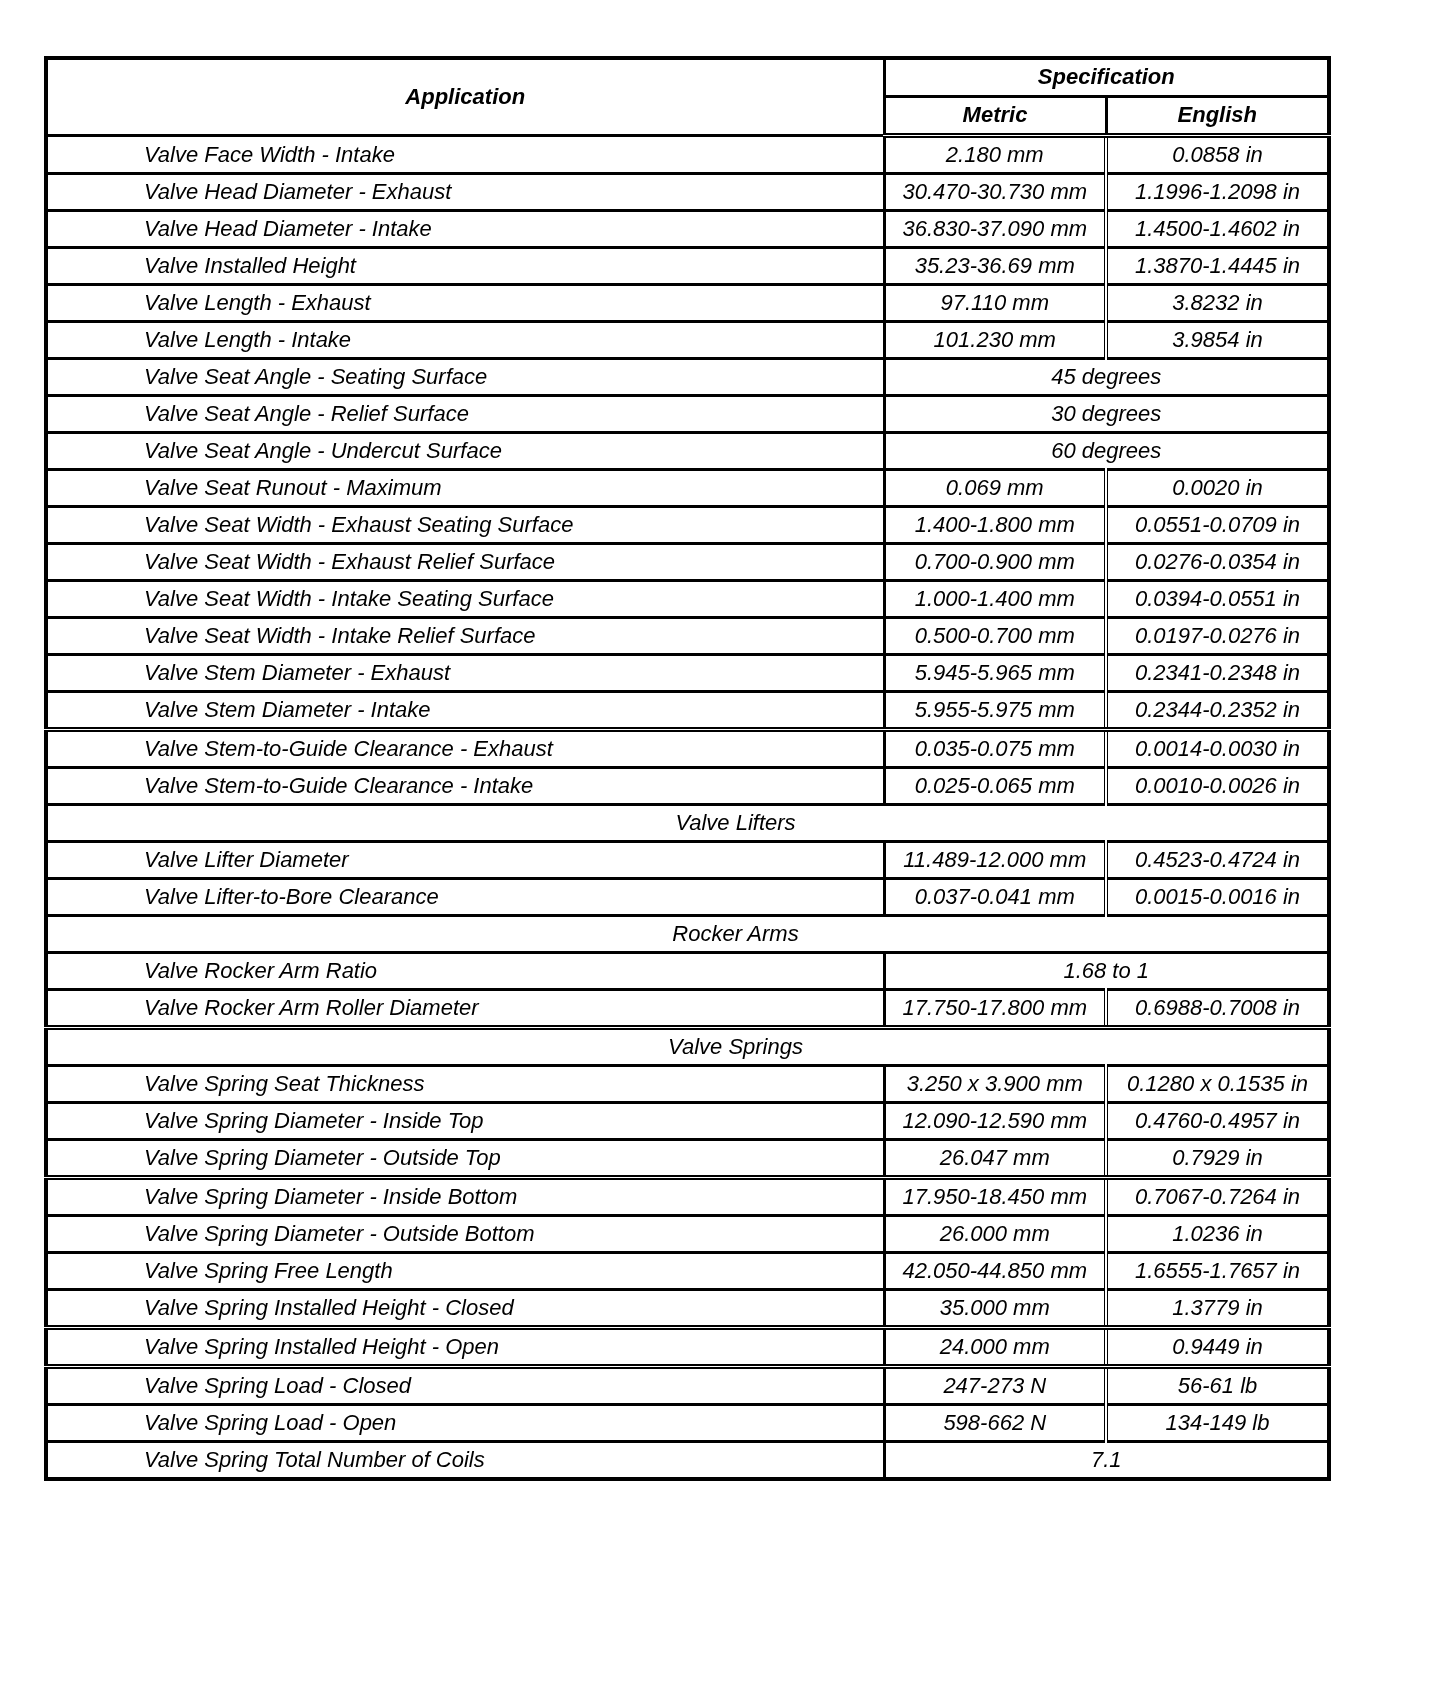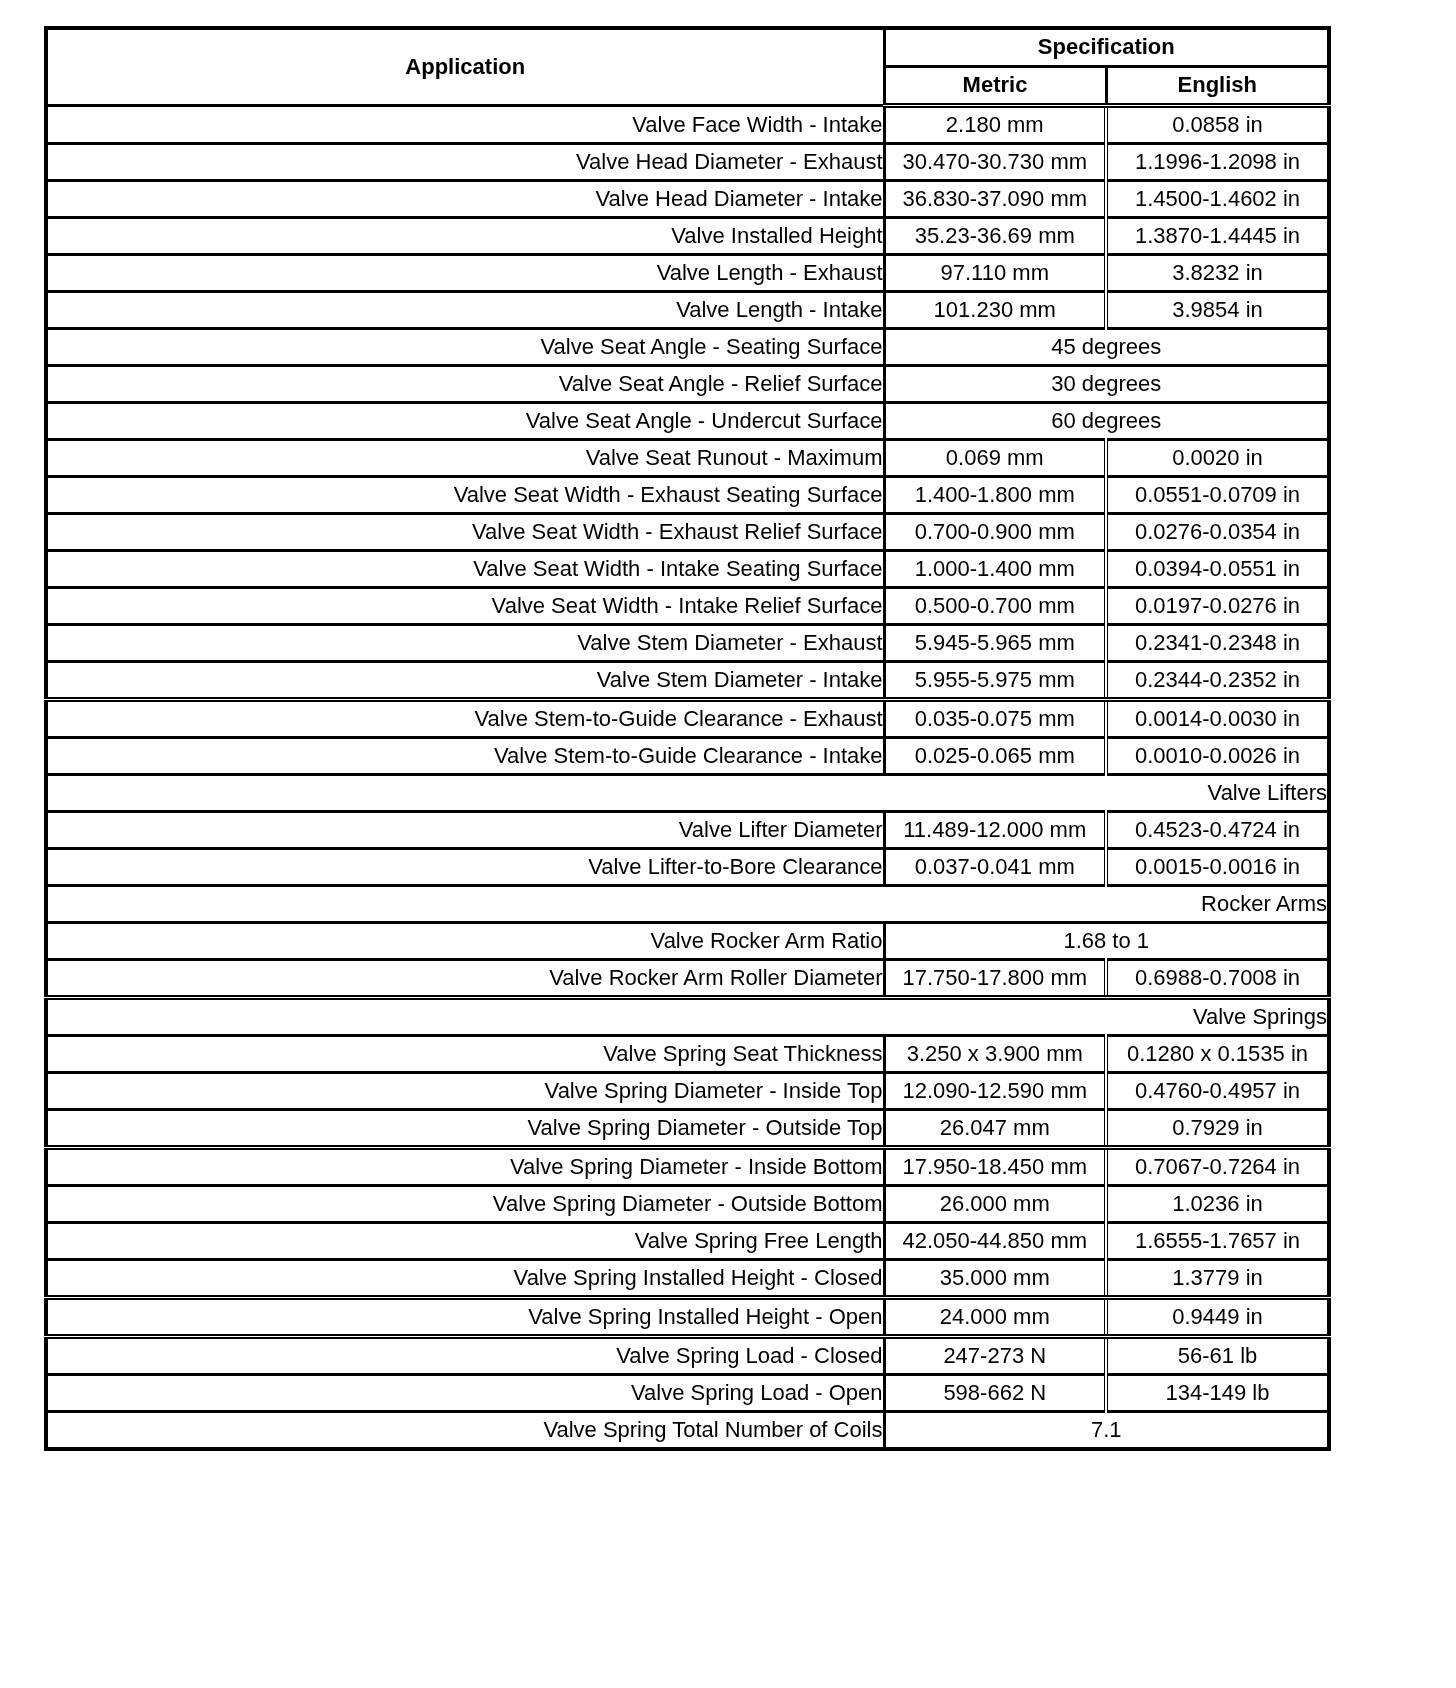--- a/index.html
+++ b/index.html
@@ -1,42 +1,43 @@
 <!DOCTYPE html>
 <html><head>
 <meta charset="utf-8">
 <style>
   html, body { margin: 0; padding: 0; background: #ffffff; }
   body { width: 1456px; height: 1688px; position: relative; font-family: "Liberation Sans", sans-serif; color: #000; }
   .spec-table {
-    position: absolute; left: 44px; top: 26px;
+    position: absolute; left: 44px; top: 56px;
     width: 1283px;
     border-collapse: collapse;
     border: 4px solid #000;
     table-layout: fixed;
+    font-style: italic;
   }
   .spec-table col.c-app { width: 838px; }
   .spec-table col.c-met { width: 222px; }
   .spec-table col.c-eng { width: 223px; }
   .spec-table th, .spec-table td {
     border: 3px solid #000;
     padding: 0;
     font-size: 22px;
     line-height: 1;
     height: 34px;
     white-space: nowrap;
     overflow: hidden;
   }
   .spec-table th { font-weight: bold; text-align: center; }
   .spec-table th.app-head { height: 74px; }
   .spec-table tr.head2 th { border-bottom: 5px double #000; margin-left: 20px; }
-  .spec-table td.app { text-align: right; padding-left: 96px; }
+  .spec-table td.app { text-align: left; padding-left: 96px; }
   .spec-table td.val { text-align: center; }
   .spec-table td.met { border-right: 4px double #000; }
-  .spec-table tr.section td { text-align: right; padding-left: 96px; }
+  .spec-table tr.section td { text-align: center; padding-left: 96px; }
   .spec-table tr.dbl-top td { border-top: 5px double #000; }
 </style>
 </head>
 <body>
 
 <table class="spec-table">
   <colgroup>
     <col class="c-app">
       <col class="c-met">
       <col class="c-eng">

